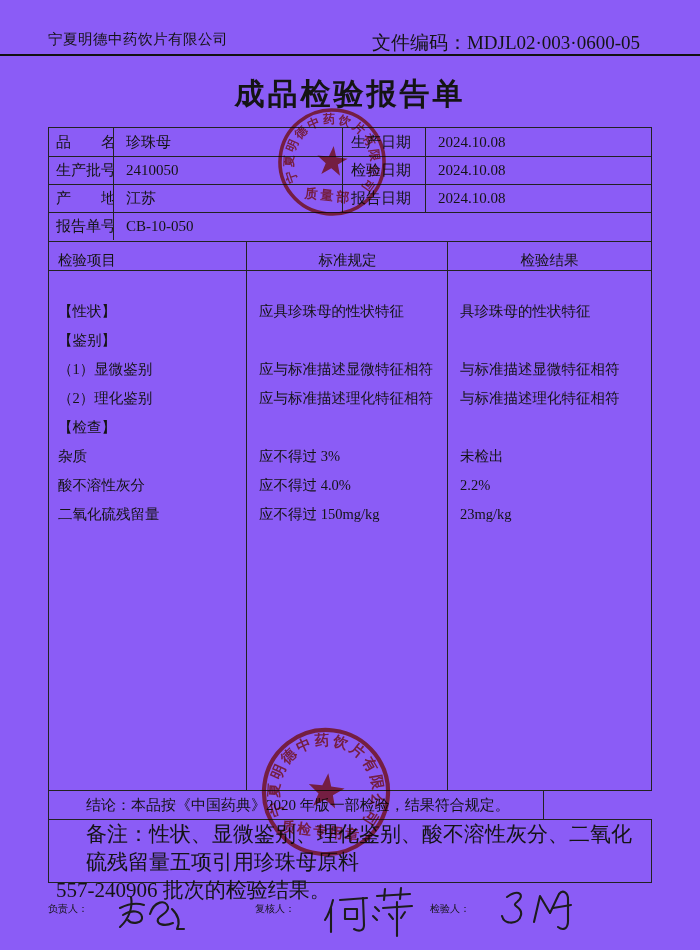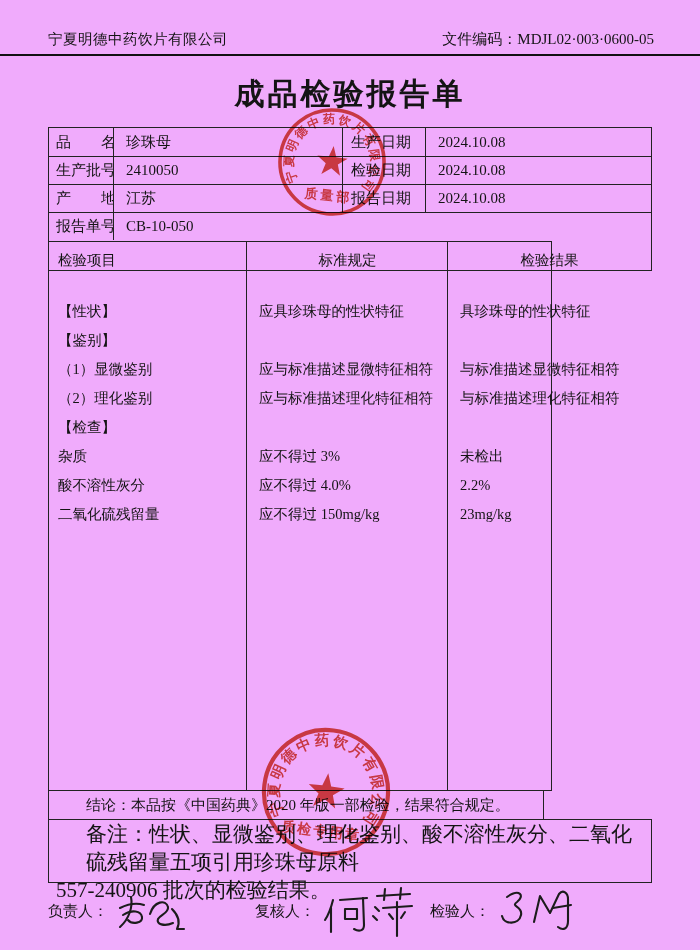--- a/index.html
+++ b/index.html
@@ -1,41 +1,41 @@
 <!DOCTYPE html>
 <html><head>
 <meta charset="utf-8">
 <style>
   html,body{margin:0;padding:0;background:#e8e8e8;}
   .page{
-    position:relative;width:700px;height:950px;background:#f0abfc;
+    position:relative;width:700px;height:950px;background:#8b5cf6;
     font-family:"Liberation Serif","DejaVu Serif",serif;color:#141414;
     overflow:hidden;margin:0 auto;
   }
   
   .hdr-company{position:absolute;left:48px;top:30px;font-size:14.5px;letter-spacing:.5px;}
-  .hdr-code{position:absolute;right:46px;top:30px;font-size:15px;}
+  .hdr-code{position:absolute;right:60px;top:30px;font-size:19px;}
   .hdr-rule{position:absolute;left:0;top:54px;width:700px;height:2px;background:#111;}
   
   .title{position:absolute;left:0;top:74px;width:700px;text-align:center;
     font-size:30px;font-weight:bold;letter-spacing:3px;}
   
   .info-table{position:absolute;left:48px;top:127px;width:604px;height:144px;
     box-sizing:border-box;border:1px solid #222;display:grid;
     grid-template-columns:64px 229px 83px 226px;grid-template-rows:repeat(4,28px);
     font-size:15px;}
   .info-table .cell{box-sizing:border-box;display:flex;align-items:center;overflow:hidden;white-space:nowrap;}
   .info-table .bl{border-left:1px solid #222;}
   .info-table .bt{border-top:1px solid #222;}
   .lbl{padding:0 7px;justify-content:space-between;}
   .val{padding-left:12px;}
   .lbl2{padding-left:8px;}
   .span3{grid-column:2 / 5;}
   
-  .main-table{position:absolute;left:48px;top:241px;width:504px;height:550px;
+  .main-table{position:absolute;left:48px;top:241px;width:604px;height:550px;
     box-sizing:border-box;border:1px solid #222;font-size:14.5px;}
   .vline{position:absolute;top:0;bottom:0;width:1px;background:#222;}
   .vline.v1{left:197px;} .vline.v2{left:398px;}
   .mt-head{position:absolute;left:0;top:9px;width:602px;display:grid;
     grid-template-columns:198px 201px 203px;}
   .mt-head .h{display:block;}
   .mt-head .h span{border-bottom:1px solid #222;padding-bottom:2px;}
   .mt-head .h1{padding-left:9px;text-align:left;}
   .mt-head .h2,.mt-head .h3{text-align:center;}
   .mt-rows{position:absolute;left:0;top:55px;width:602px;}
@@ -45,21 +45,21 @@
   .concl{position:absolute;left:48px;top:790px;width:496px;height:30px;
     box-sizing:border-box;border:1px solid #222;font-size:15px;
     display:flex;align-items:center;}
   .concl span{padding-left:37px;}
   .remark{position:absolute;left:48px;top:819px;width:604px;height:64px;
     box-sizing:border-box;border:1px solid #222;font-size:21px;line-height:28px;
     }
   .remark .l1{padding-left:37px;}
   .remark .l2{padding-left:7px;}
   
-  .signs{position:absolute;left:48px;top:896px;width:604px;height:50px;font-size:15px;}
+  .signs{position:absolute;left:48px;top:896px;width:604px;height:50px;font-size:10px;}
   .sig-label{position:absolute;top:6px;}
   .sl1{left:0;} .sl2{left:207px;} .sl3{left:382px;}
   .sig-svg{position:absolute;}
   .sig-svg path{fill:none;stroke:#1c1c1c;stroke-width:2.1;stroke-linecap:round;stroke-linejoin:round;}
   .sig1{left:58px;top:-8px;}
   .sig2{left:272px;top:-10px;}
   .sig3{left:445px;top:-12px;}
   
   .stamp{position:absolute;mix-blend-mode:multiply;opacity:.88;z-index:6;pointer-events:none;}
   .stamp-top{left:276px;top:106px;transform:rotate(6deg);}

